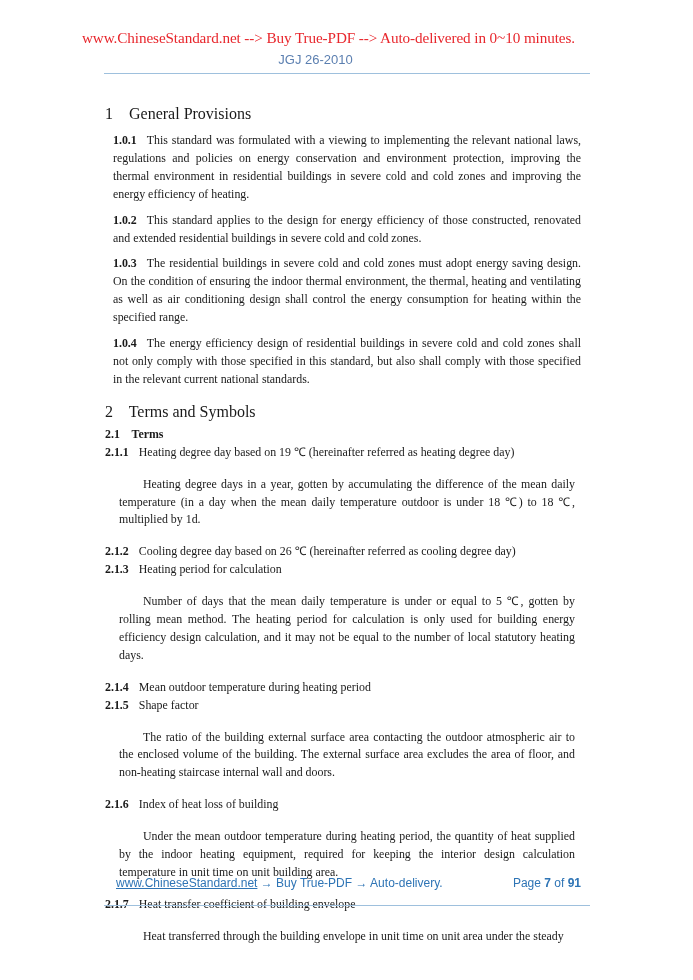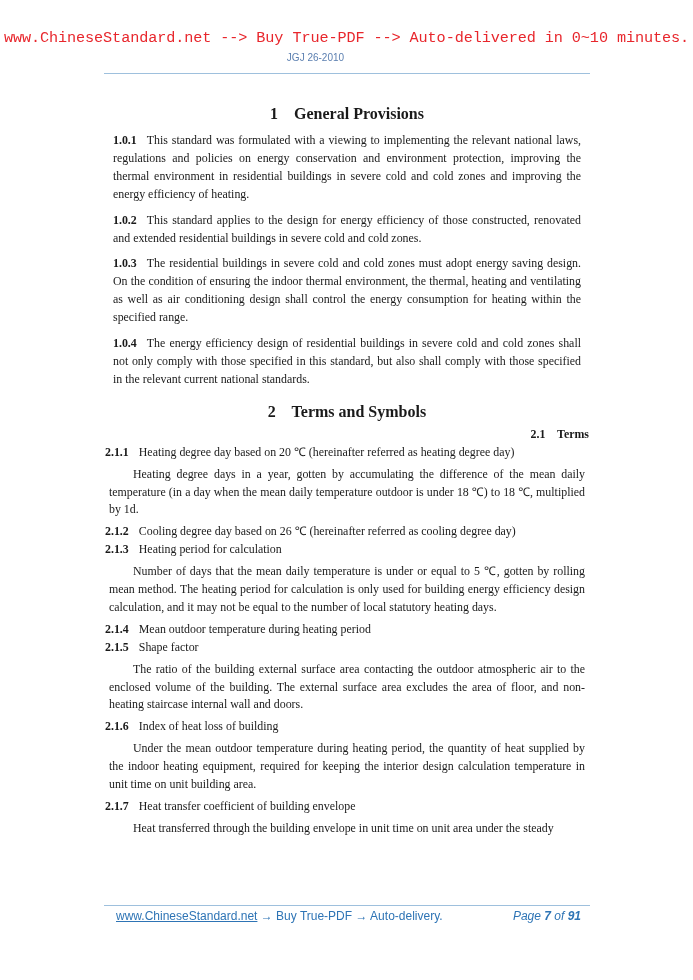--- a/index.html
+++ b/index.html
@@ -1,49 +1,49 @@
 <!DOCTYPE html>
 <html><head>
 <meta charset="utf-8">
 <style>
   html, body { margin: 0; padding: 0; background: #ffffff; }
   body { width: 693px; height: 980px; position: relative; overflow: hidden; }
   .hdr-banner {
-    position: absolute; left: 0; width: 693px; top: 29px; text-align: center;
-    font-family: Liberation Mono, monospace; font-size: 15.2px; color: #e8262c;
+    position: absolute; left: 8px; width: 641px; top: 29px; text-align: center;
+    font-family: Liberation Serif, serif; font-size: 15.2px; color: #e8262c;
     letter-spacing: -0.1px; white-space: nowrap;
   }
   .hdr-std {
     position: absolute; left: 0; width: 631px; top: 52px; text-align: center;
-    font-family: "Liberation Sans", sans-serif; font-size: 10px; color: #5b7fb0;
+    font-family: "Liberation Sans", sans-serif; font-size: 13px; color: #5b7fb0;
   }
   .hdr-rule { position: absolute; left: 104px; width: 486px; top: 73px; height: 0; border-top: 1px solid #9ec0dd; }
 
   .body {
     position: absolute; left: 105px; top: 100px; width: 484px;
     font-family: "Liberation Serif", serif; font-size: 11.9px; line-height: 17.9px; color: #1a1a1a;
   }
   .chapter {
-    font-family: "Liberation Serif", serif; font-weight: bold; font-size: 16px;
-    text-align: center; line-height: 20px; margin: 4px 0 6px 0; white-space: pre;
+    font-family: "Liberation Serif", serif; font-weight: normal; font-size: 16px;
+    line-height: 20px; margin: 4px 0 6px 0; white-space: pre;
   }
   .chapter.second { margin-top: 13px; margin-bottom: 4px; }
-  .section { font-weight: bold; text-align: right; font-size: 11.9px; line-height: 17.9px; white-space: pre; }
+  .section { font-weight: bold; text-align: left; font-size: 11.9px; line-height: 17.9px; white-space: pre; }
   .para { text-align: justify; margin: 8px; }
   .num { font-weight: bold; margin-right: 10px; }
   .term-head { margin: 0; }
-  .indent { text-indent: 24px; text-align: justify; margin: 4px; }
+  .indent { text-indent: 24px; text-align: justify; margin: 14px; }
 
   .ftr-rule { position: absolute; left: 104px; width: 486px; top: 905px; border-top: 1px solid #9ec0dd; }
   .ftr {
-    position: absolute; top: 909px; left: 116px; width: 465px;
+    position: absolute; top: 876px; left: 116px; width: 465px;
     font-family: "Liberation Sans", sans-serif; font-size: 12px; color: #2e74b5; white-space: nowrap;
   }
   .ftr .link { text-decoration: underline; color: #2e74b5; }
-  .ftr .page { position: absolute; right: 0; top: 0; font-style: italic; }
+  .ftr .page { position: absolute; right: 0; top: 0; }
   .ftr .page b { font-weight: bold; }
 </style>
 </head>
 <body>
 
 <div class="hdr-banner">www.ChineseStandard.net --&gt; Buy True-PDF --&gt; Auto-delivered in 0~10 minutes.</div>
 <div class="hdr-std">JGJ 26-2010</div>
 <div class="hdr-rule"></div>
 
 <div class="body">
@@ -51,21 +51,21 @@
 
   <p class="para"><span class="num">1.0.1</span><span>This standard was formulated with a viewing to implementing the relevant national laws, regulations and policies on energy conservation and environment protection, improving the thermal environment in residential buildings in severe cold and cold zones and improving the energy efficiency of heating.</span></p>
   <p class="para"><span class="num">1.0.2</span><span>This standard applies to the design for energy efficiency of those constructed, renovated and extended residential buildings in severe cold and cold zones.</span></p>
   <p class="para"><span class="num">1.0.3</span><span>The residential buildings in severe cold and cold zones must adopt energy saving design. On the condition of ensuring the indoor thermal environment, the thermal, heating and ventilating as well as air conditioning design shall control the energy consumption for heating within the specified range.</span></p>
   <p class="para"><span class="num">1.0.4</span><span>The energy efficiency design of residential buildings in severe cold and cold zones shall not only comply with those specified in this standard, but also shall comply with those specified in the relevant current national standards.</span></p>
 
   <div class="chapter second">2    Terms and Symbols</div>
   <div class="section">2.1    Terms</div>
 
   <div>
-    <p class="term-head"><span class="num">2.1.1</span><span>Heating degree day based on 20 ℃ (hereinafter referred as heating degree day)</span></p>
+    <p class="term-head"><span class="num">2.1.1</span><span>Heating degree day based on 19 ℃ (hereinafter referred as heating degree day)</span></p>
     <p class="indent">Heating degree days in a year, gotten by accumulating the difference of the mean daily temperature (in a day when the mean daily temperature outdoor is under 18 ℃) to 18 ℃, multiplied by 1d.</p>
   </div>
   <div>
     <p class="term-head"><span class="num">2.1.2</span><span>Cooling degree day based on 26 ℃ (hereinafter referred as cooling degree day)</span></p>
   </div>
   <div>
     <p class="term-head"><span class="num">2.1.3</span><span>Heating period for calculation</span></p>
     <p class="indent">Number of days that the mean daily temperature is under or equal to 5 ℃, gotten by rolling mean method. The heating period for calculation is only used for building energy efficiency design calculation, and it may not be equal to the number of local statutory heating days.</p>
   </div>
   <div>

